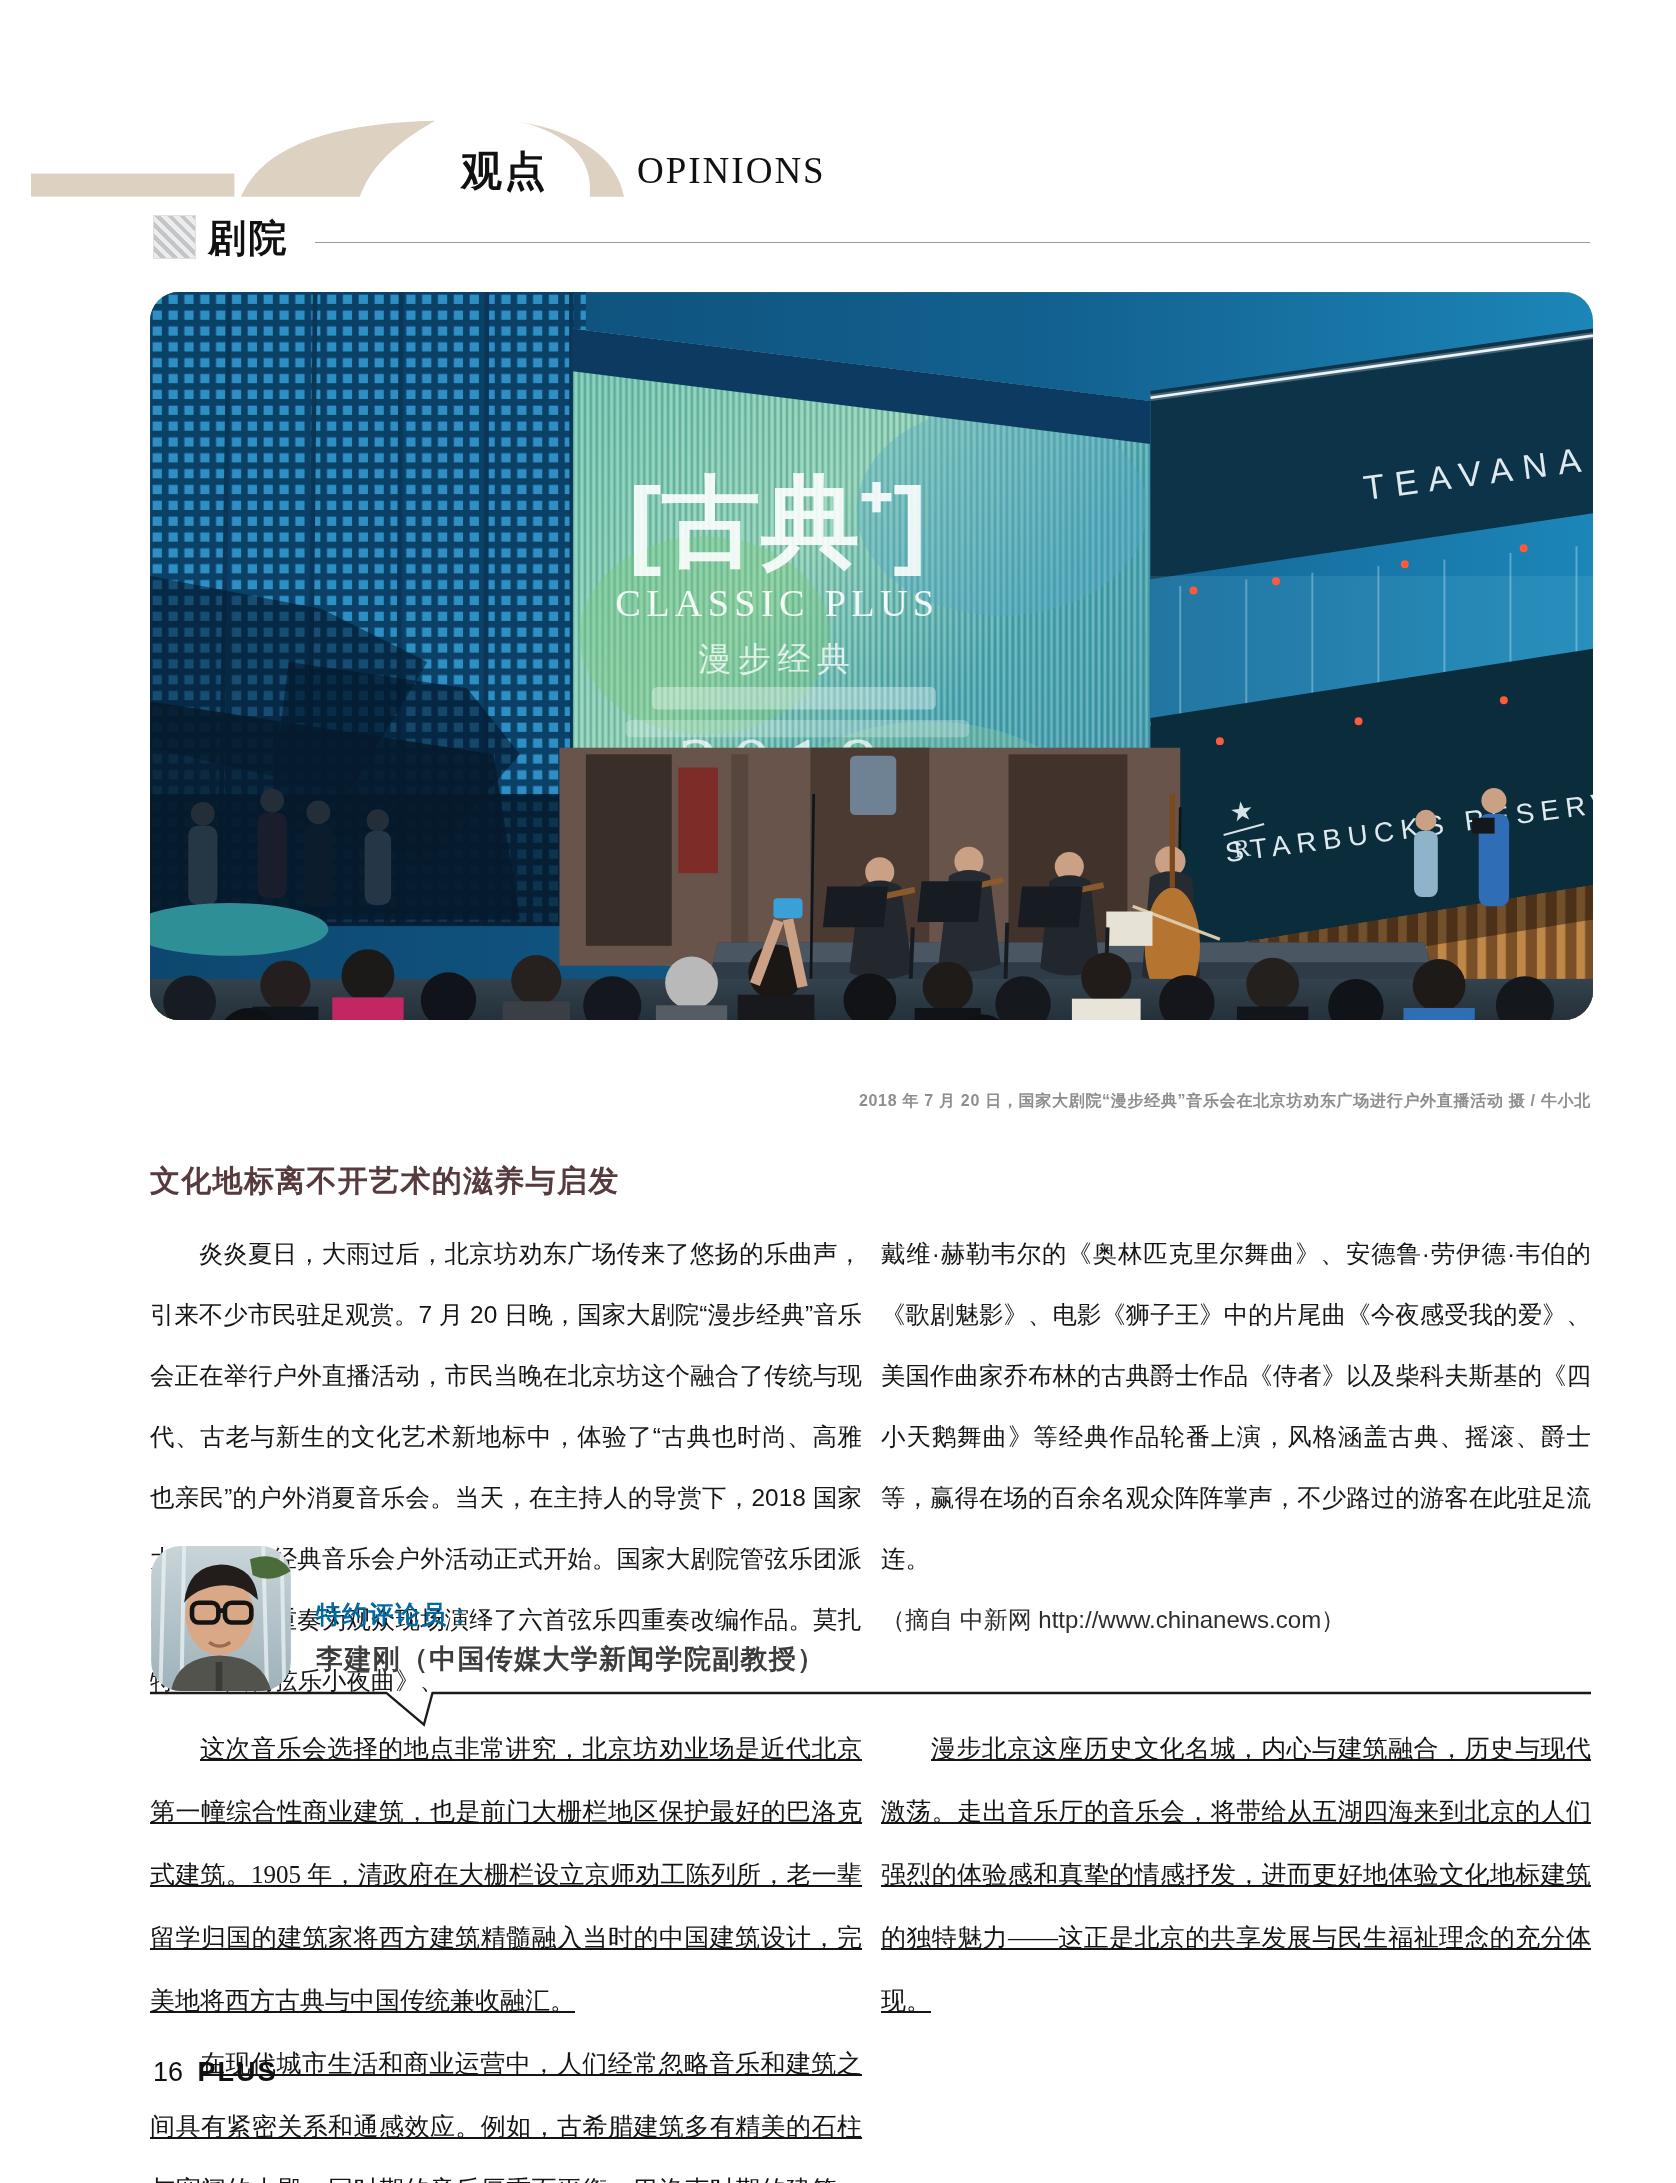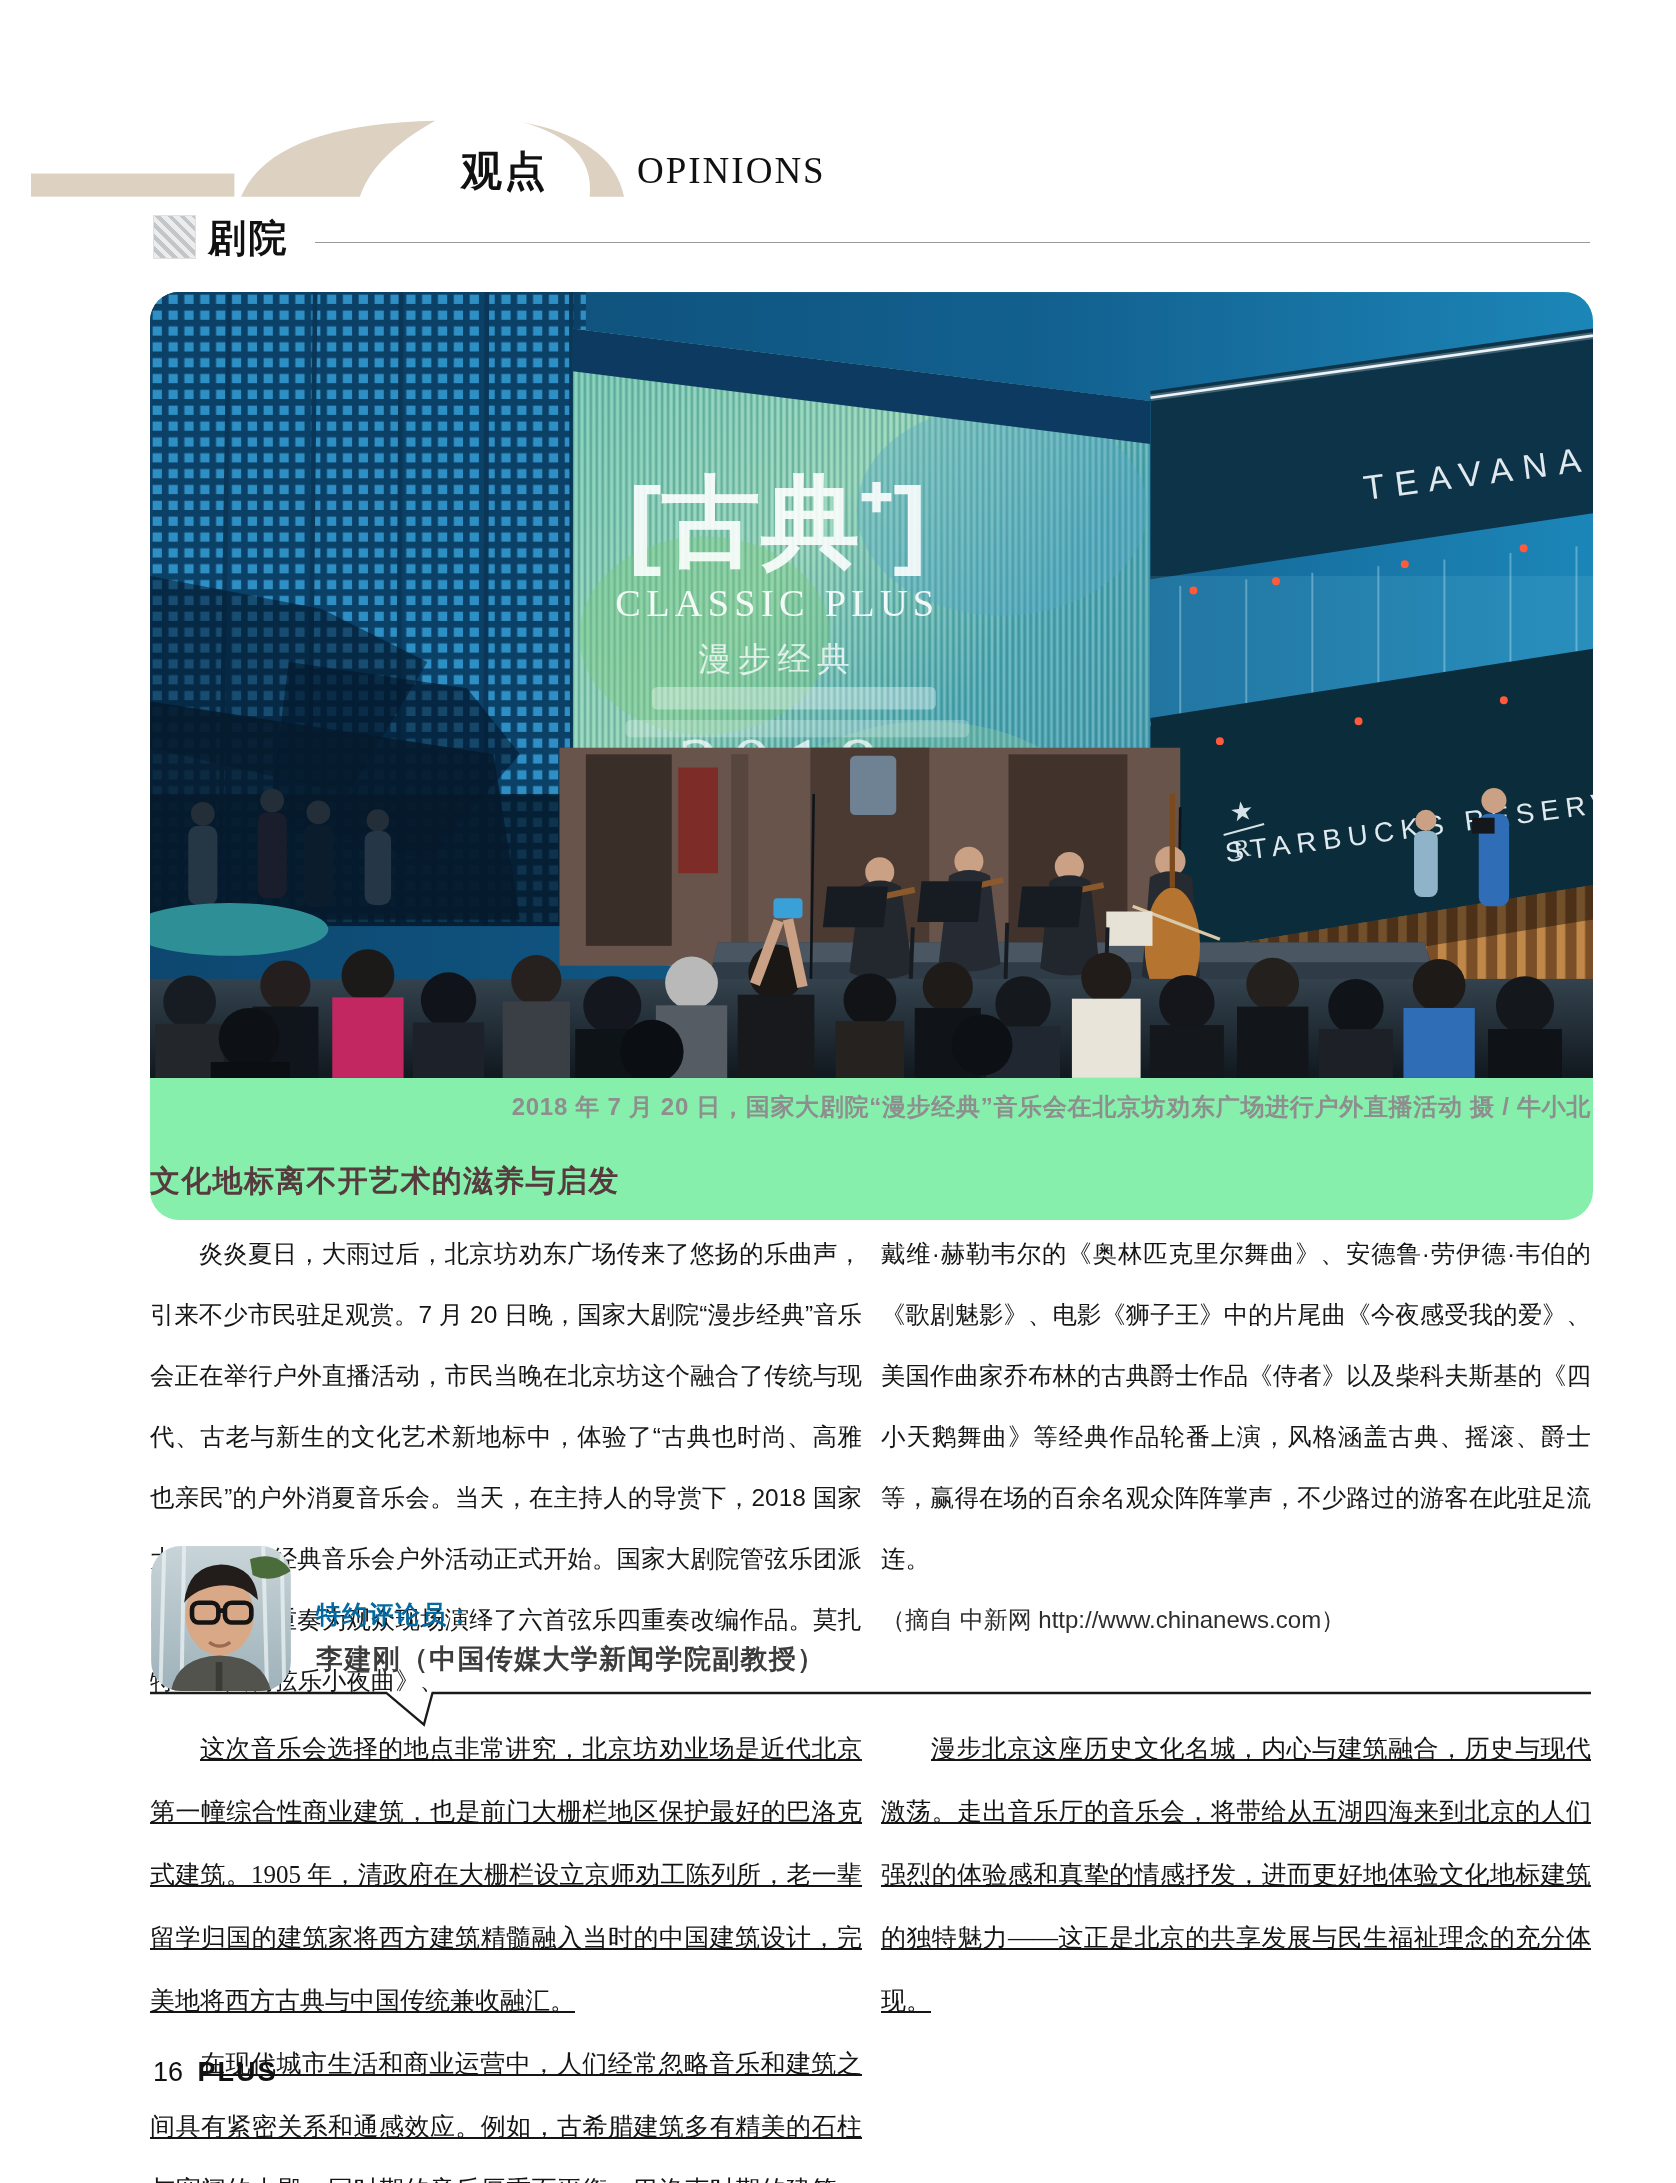--- a/index.html
+++ b/index.html
@@ -12,23 +12,23 @@
   .mast-en{left:606px;top:149px;font-size:37px;font-family:"Liberation Serif",serif;color:#111;letter-spacing:2px;}
 
   
   .cat-icon{left:122px;top:215px;width:41px;height:42px;
             background:repeating-linear-gradient(45deg,#ececec 0 4.6px,#c3c6c9 4.6px 8.6px);
             border:0.7px solid #e0e0e0;}
   .cat-label{left:177px;top:213px;font-size:38px;font-weight:bold;color:#111;letter-spacing:2.6px;}
   .cat-rule{left:284px;top:242px;width:1275px;height:0;border-top:1.3px solid #9a9a9a;}
 
   
-  .photo{left:119px;top:292px;width:1443px;height:928px;border-radius:29px;overflow:hidden;background:#86efac;}
+  .photo{left:119px;top:292px;width:1443px;height:728px;border-radius:29px;overflow:hidden;background:#bef264;}
   .photo svg{display:block;}
-  .caption{right:116px;top:1091px;font-size:24px;font-weight:bold;color:#8e8e8e;text-align:right;letter-spacing:0.7px;}
+  .caption{right:116px;top:1091px;font-size:16px;font-weight:bold;color:#8e8e8e;text-align:right;letter-spacing:0.7px;}
 
   
   .art-title{left:119px;top:1161px;font-size:30px;font-weight:bold;color:#573a3e;letter-spacing:1.3px;}
   .bodycol{font-size:24.4px;line-height:61px;text-align:justify;color:#161616;}
   .bodycol p{margin:0;}
   .indent{text-indent:2em;}
   .col-a{left:119px;top:1223px;width:712px;}
   .col-b{left:850px;top:1223px;width:710px;}
   .src-line{text-align:left;font-size:24px;color:#2e2e2e;margin-top:4px;}
 

